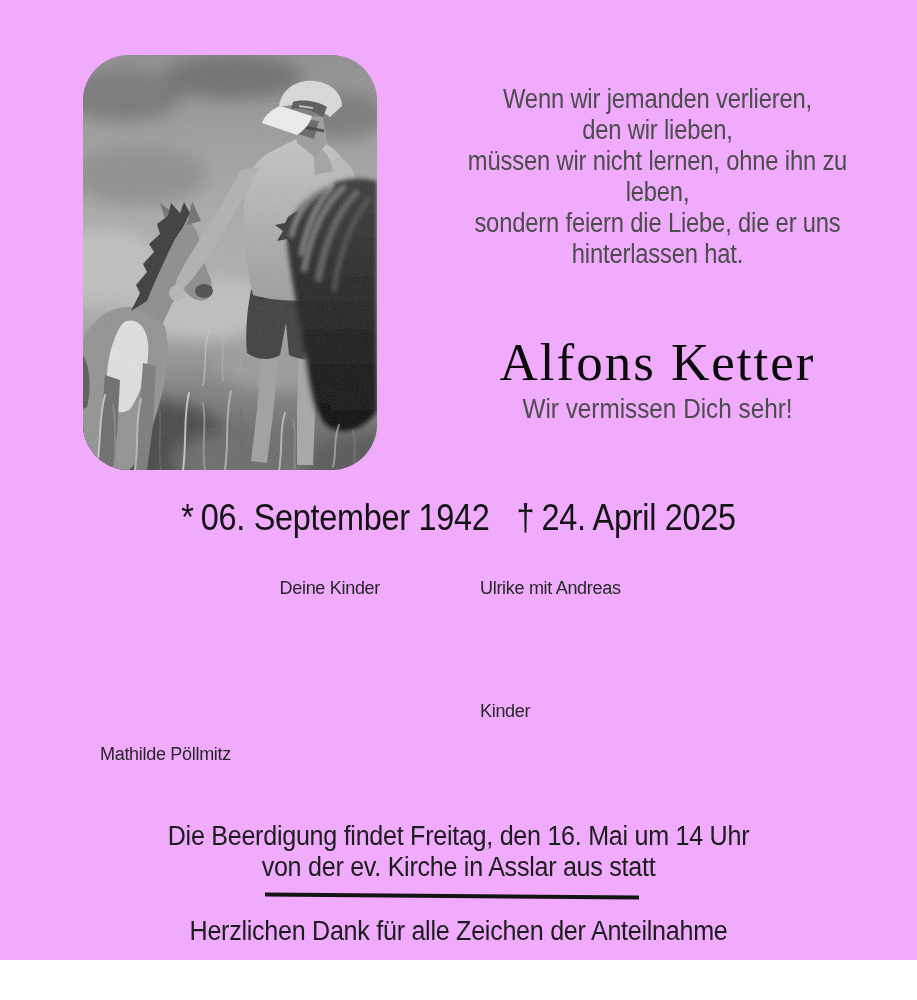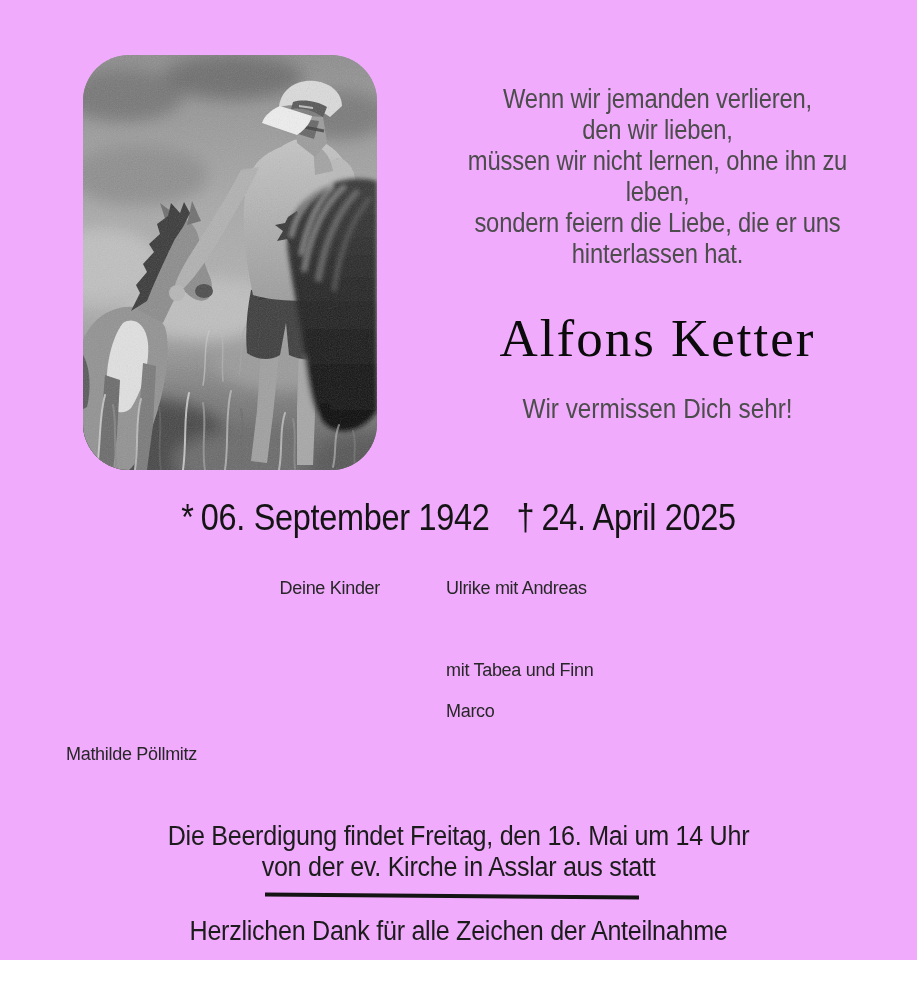--- a/index.html
+++ b/index.html
@@ -19,40 +19,40 @@
     background:#9a9a9a;
   }
   .photo svg{display:block;}
   
   .col{position:absolute;left:410px;width:495px;text-align:center;}
   .quote{
     top:84px;font-size:27px;line-height:31px;color:#4c4c4c;
     transform:scaleX(.88);transform-origin:50% 0;letter-spacing:-.2px;
   }
   .name{
-    top:308px;font-family:"Liberation Serif", serif;
+    top:332px;font-family:"Liberation Serif", serif;
     font-size:53px;line-height:60px;color:#0b0b0b;letter-spacing:2px;
   }
   .subtitle{
     top:394px;font-size:27px;color:#4c4c4c;
     transform:scaleX(.9);transform-origin:50% 0;
   }
   
   .dates{
     position:absolute;left:0;top:497px;width:917px;text-align:center;
     font-size:36px;color:#141414;
     transform:scaleX(.9);transform-origin:50% 0;letter-spacing:-.3px;
   }
   .dates .death{margin-left:30px;}
   .dates .sym{margin-right:8px;}
   
   .frow{position:absolute;left:0;width:917px;display:flex;
     font-size:18px;color:#272727;letter-spacing:-.3px;}
   .flabel{width:380px;text-align:right;flex:0 0 auto;}
-  .fvalue{margin-left:66px;text-align:left;}
+  .fvalue{margin-left:100px;text-align:left;}
   .r1{top:578px}.r2{top:619px}.r3{top:660px}.r4{top:701px}.r5{top:744px}
   
   .funeral{
     position:absolute;left:0;top:821px;width:917px;text-align:center;
     font-size:27px;line-height:31px;color:#1c1c1c;
     transform:scaleX(.93);transform-origin:50% 0;letter-spacing:-.3px;
   }
   .divider{
     position:absolute;left:265px;top:894px;width:374px;height:4px;
     background:#141414;transform:rotate(.45deg);
@@ -203,25 +203,24 @@
 
   <div class="frow r1">
     <div class="flabel">Deine Kinder</div>
     <div class="fvalue">Ulrike mit Andreas</div>
   </div>
   <div class="frow r2">
     <div class="flabel"></div>
   </div>
   <div class="frow r3">
     <div class="flabel"></div>
-    <div class="fvalue">mit Tabea und Finn</div>
   </div>
   <div class="frow r4">
     <div class="flabel"></div>
-    <div class="fvalue">Marco</div>
+    <div class="fvalue">Kinder</div>
   </div>
   <div class="frow r5">
     <div class="fvalue">Mathilde Pöllmitz</div>
   </div>
 
   <div class="funeral">
     <div>Die Beerdigung findet Freitag, den 16. Mai um 14 Uhr</div>
     <div>von der ev. Kirche in Asslar aus statt</div>
   </div>
 

